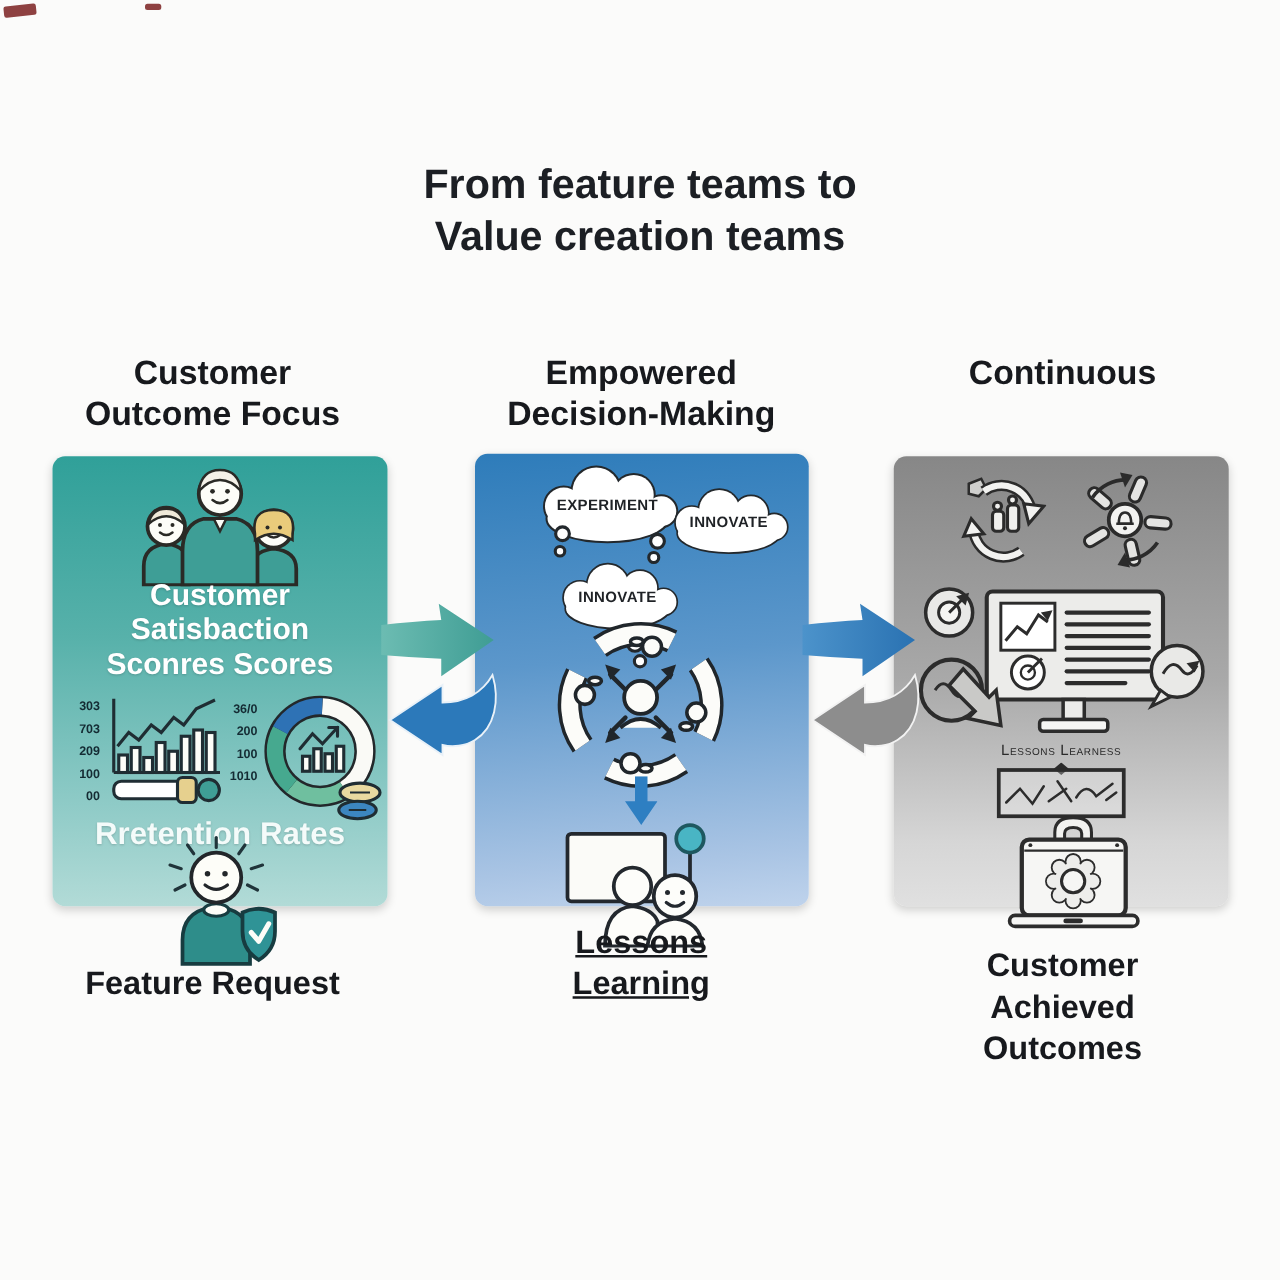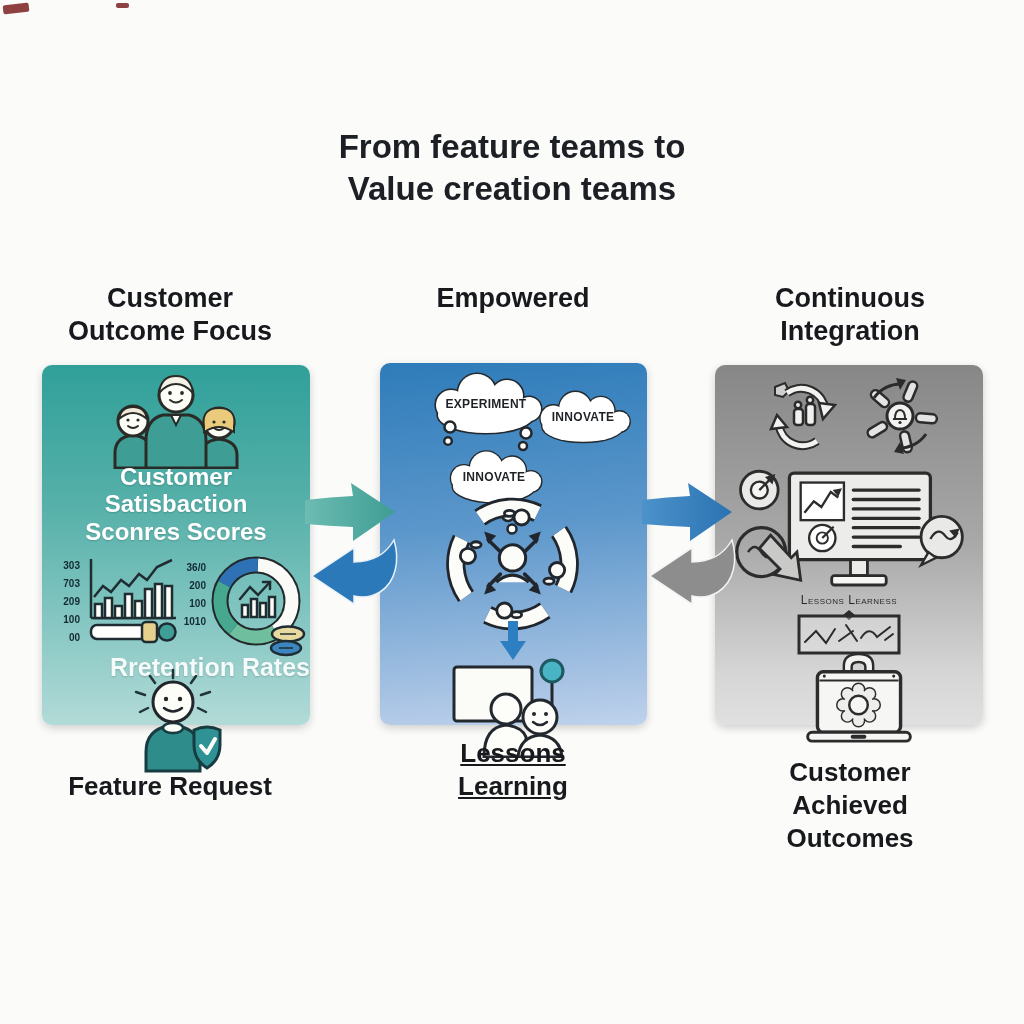--- a/index.html
+++ b/index.html
@@ -12,21 +12,21 @@
   .title{left:0;top:126px;width:1024px;font-size:33px;font-weight:700;line-height:1.28;color:#1c1f24;}
   .colhead{top:282px;width:300px;font-size:27px;font-weight:700;line-height:1.24;color:#17191d;}
   .panel{border-radius:10px;box-shadow:0 3px 8px rgba(0,0,0,0.18);overflow:visible;}
   .panel-teal{left:42px;top:365px;width:268px;height:360px;
     background:linear-gradient(180deg,#30a099 0%,#57b1aa 40%,#8bc9c5 75%,#b2dbd7 100%);}
   .panel-blue{left:380px;top:363px;width:267px;height:362px;
     background:linear-gradient(175deg,#2e7cba 0%,#5c97cb 45%,#a9c4e4 88%,#bfd3ec 100%);}
   .panel-gray{left:715px;top:365px;width:268px;height:360px;
     background:linear-gradient(180deg,#878787 0%,#a9a9a9 50%,#d6d6d6 86%,#e0e0e0 100%);}
   .p1-heading{left:0;top:98px;width:268px;font-size:24px;font-weight:700;line-height:1.14;color:#ffffff;text-shadow:0 1px 2px rgba(0,0,0,0.18);}
-  .p1-sub{left:0;top:288px;width:268px;font-size:25px;font-weight:700;color:#f4fbfa;text-shadow:0 1px 2px rgba(0,0,0,0.18);text-align:right;}
+  .p1-sub{left:0;top:288px;width:268px;font-size:25px;font-weight:700;color:#f4fbfa;text-shadow:0 1px 2px rgba(0,0,0,0.18);}
   .axis-col{display:flex;flex-direction:column;align-items:flex-end;font-size:10px;font-weight:700;color:#142b33;}
   .axis-col span{line-height:1;}
   .bar-axis{left:2px;top:196px;width:36px;gap:8px;}
   .donut-axis{left:120px;top:198px;width:44px;gap:8px;}
   .footer-label{font-size:26px;font-weight:700;line-height:1.26;color:#17191d;}
   .bubble{position:absolute;}
   .bubble svg{position:absolute;left:0;top:0;width:100%;height:100%;}
   .bubble span{position:absolute;left:0;right:0;top:50%;transform:translateY(-62%);
     text-align:center;font-size:12px;font-weight:700;letter-spacing:.3px;color:#1f2226;}
   .caption{left:0;top:228px;width:268px;font-size:12px;font-weight:400;letter-spacing:.5px;
@@ -45,24 +45,24 @@
     <div>From feature teams to</div>
     <div>Value creation teams</div>
   </div>
 
   <div class="abs ctr colhead" style="left:20px;">
     <div>Customer</div>
     <div>Outcome Focus</div>
   </div>
   <div class="abs ctr colhead" style="left:363px;">
     <div>Empowered</div>
+    <div>Decision-Making</div>
   </div>
   <div class="abs ctr colhead" style="left:700px;">
     <div>Continuous</div>
-    <div>Integration</div>
   </div>
 
   <div class="abs panel panel-teal">
 
     <svg class="abs" style="left:59px;top:4px;" width="150" height="100" viewBox="0 0 150 100">
       <g stroke="#2a2a26" stroke-width="3" fill="#3e9e96">
         <path d="M14,99 L14,84 Q14,68 32,66 Q50,68 50,84 L50,99 Z"></path>
         <path d="M100,99 L100,86 Q100,72 118,70 Q136,72 136,86 L136,99 Z"></path>
         <path d="M45,99 L45,72 Q45,50 62,46 L88,46 Q105,50 105,72 L105,99 Z"></path>
       </g>

